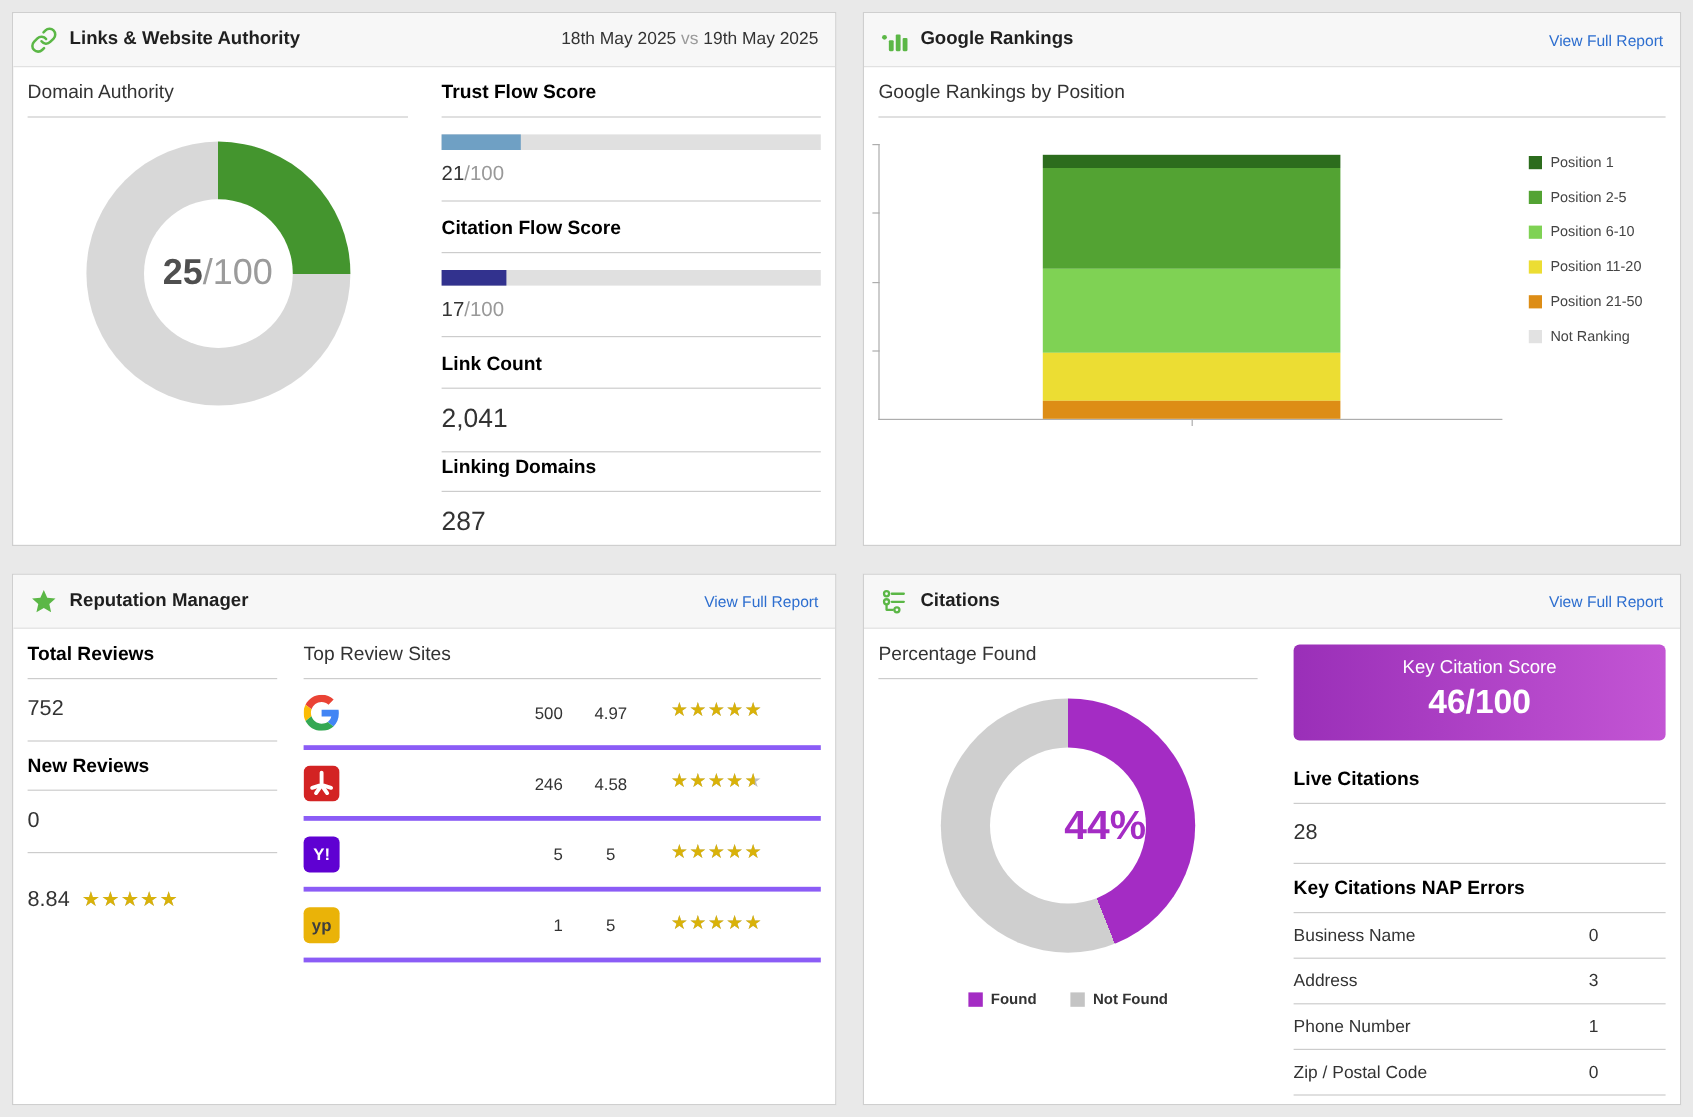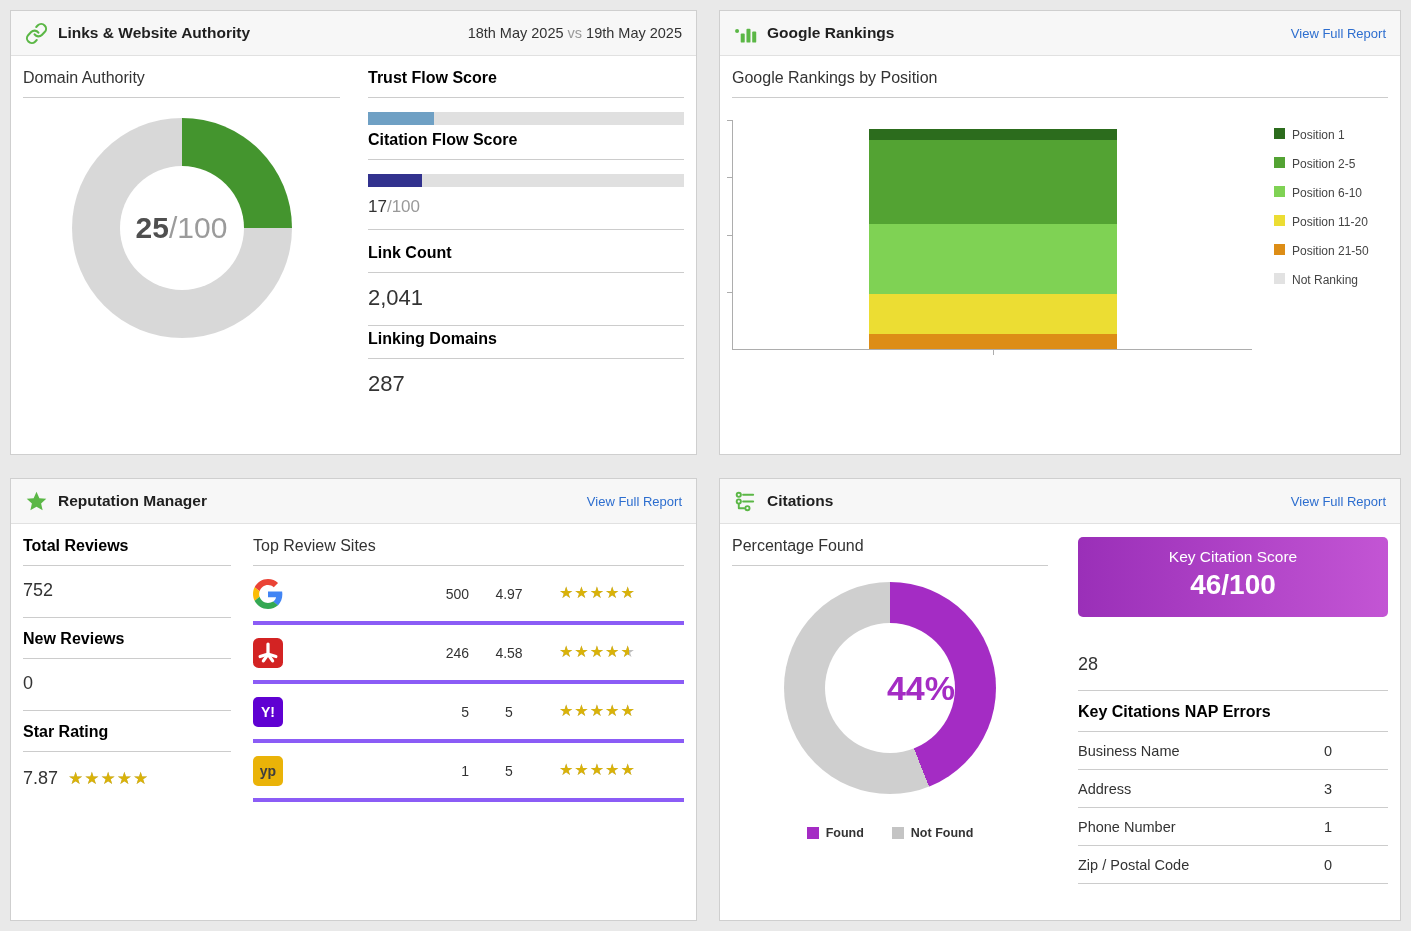--- a/index.html
+++ b/index.html
@@ -36,21 +36,21 @@
   
   .gr-body {}
   .chart-area { display:flex; margin-top:22px; }
   .plot-col { width:520px; }
   .plot { position:relative; height:230px; border-left:1px solid #adadad; border-bottom:1px solid #adadad; }
   .ytick { position:absolute; left:-6px; width:6px; height:1px; background:#adadad; }
   .stacked-bar { position:absolute; bottom:0; left:50%; transform:translateX(-50%); width:248px; height:220px; display:flex; flex-direction:column; }
   .xtick { position:absolute; bottom:-6px; left:50%; width:1px; height:6px; background:#adadad; }
   .x-label { text-align:center; font-size:11px; color:#666; margin-top:9px; }
   .legend { margin-left:22px; padding-top:8px; }
-  .legend-item { display:flex; gap:7px; margin-bottom:15px; }
+  .legend-item { display:flex; align-items:center; gap:7px; margin-bottom:15px; }
   .legend-swatch { width:11px; height:11px; flex:0 0 auto; }
   .legend-label { font-size:12px; color:#444; }
 
   
   .rep-body { display:grid; grid-template-columns:208px 1fr; gap:22px; }
   .rep-value { font-size:18px; padding:14px 0 16px; border-bottom:1px solid #ccc; margin-bottom:12px; }
   .star-rating-line { display:flex; align-items:center; gap:10px; font-size:18px; padding-top:16px; }
   .site-row { display:flex; align-items:center; height:59px; border-bottom:4px solid #8b5cf6; }
   .site-icon { flex:0 0 46px; display:flex; align-items:center; }
   .site-icon svg { width:30px; height:30px; }
@@ -104,20 +104,23 @@
           <div class="donut-hole">
             <span class="donut-val">25</span>
               <span class="donut-max">/100</span>
           </div>
         </div>
       </div>
       <div>
         <h3 class="metric-label">Trust Flow Score</h3>
         <div class="progress">
           <div class="progress-fill" style="width: 21%; background: rgb(111, 160, 196);"></div>
+        </div>
+        <div class="score-line">
+          <span>21</span><span class="score-max">/100</span>
         </div>
         <h3 class="metric-label">Citation Flow Score</h3>
         <div class="progress">
           <div class="progress-fill" style="width: 17%; background: rgb(50, 50, 142);"></div>
         </div>
         <div class="score-line">
           <span>17</span><span class="score-max">/100</span>
         </div>
         <h3 class="metric-label">Link Count</h3>
         <div class="metric-value">2,041</div>
@@ -198,23 +201,22 @@
       </span>
       <h2 class="card-title">Reputation Manager</h2>
       <a class="vfr">View Full Report</a>
     </header>
     <div class="card-body rep-body">
       <div>
         <h3 class="metric-label">Total Reviews</h3>
         <div class="rep-value">752</div>
         <h3 class="metric-label">New Reviews</h3>
         <div class="rep-value">0</div>
-        <h3 class="metric-label">Star Rating</h3>
         <div class="star-rating-line">
-          <span>7.87</span>
+          <span>8.84</span>
           <span class="stars big">
             <span class="stars-base">★★★★★</span>
             <span class="stars-fill" style="width: 96.8%;">★★★★★</span>
           </span>
         </div>
       </div>
       <div>
         <h3 class="sec-label">Top Review Sites</h3>
 
         <div class="site-row">
@@ -315,20 +317,21 @@
             <span class="cit-legend-swatch" style="background-color: rgb(196, 196, 196);"></span>
             <span class="cit-legend-label">Not Found</span>
           </div>
         </div>
       </div>
       <div>
         <div class="score-box" style="background: linear-gradient(90deg, rgb(154, 47, 184), rgb(195, 85, 212));">
           <div class="score-box-label">Key Citation Score</div>
           <div class="score-box-value">46/100</div>
         </div>
+        <h3 class="metric-label">Live Citations</h3>
         <div class="cit-value">28</div>
         <h3 class="metric-label nap-label">Key Citations NAP Errors</h3>
         <div>
           <div class="nap-row">
             <span class="nap-lab">Business Name</span>
             <span class="nap-val">0</span>
           </div>
           <div class="nap-row">
             <span class="nap-lab">Address</span>
             <span class="nap-val">3</span>

